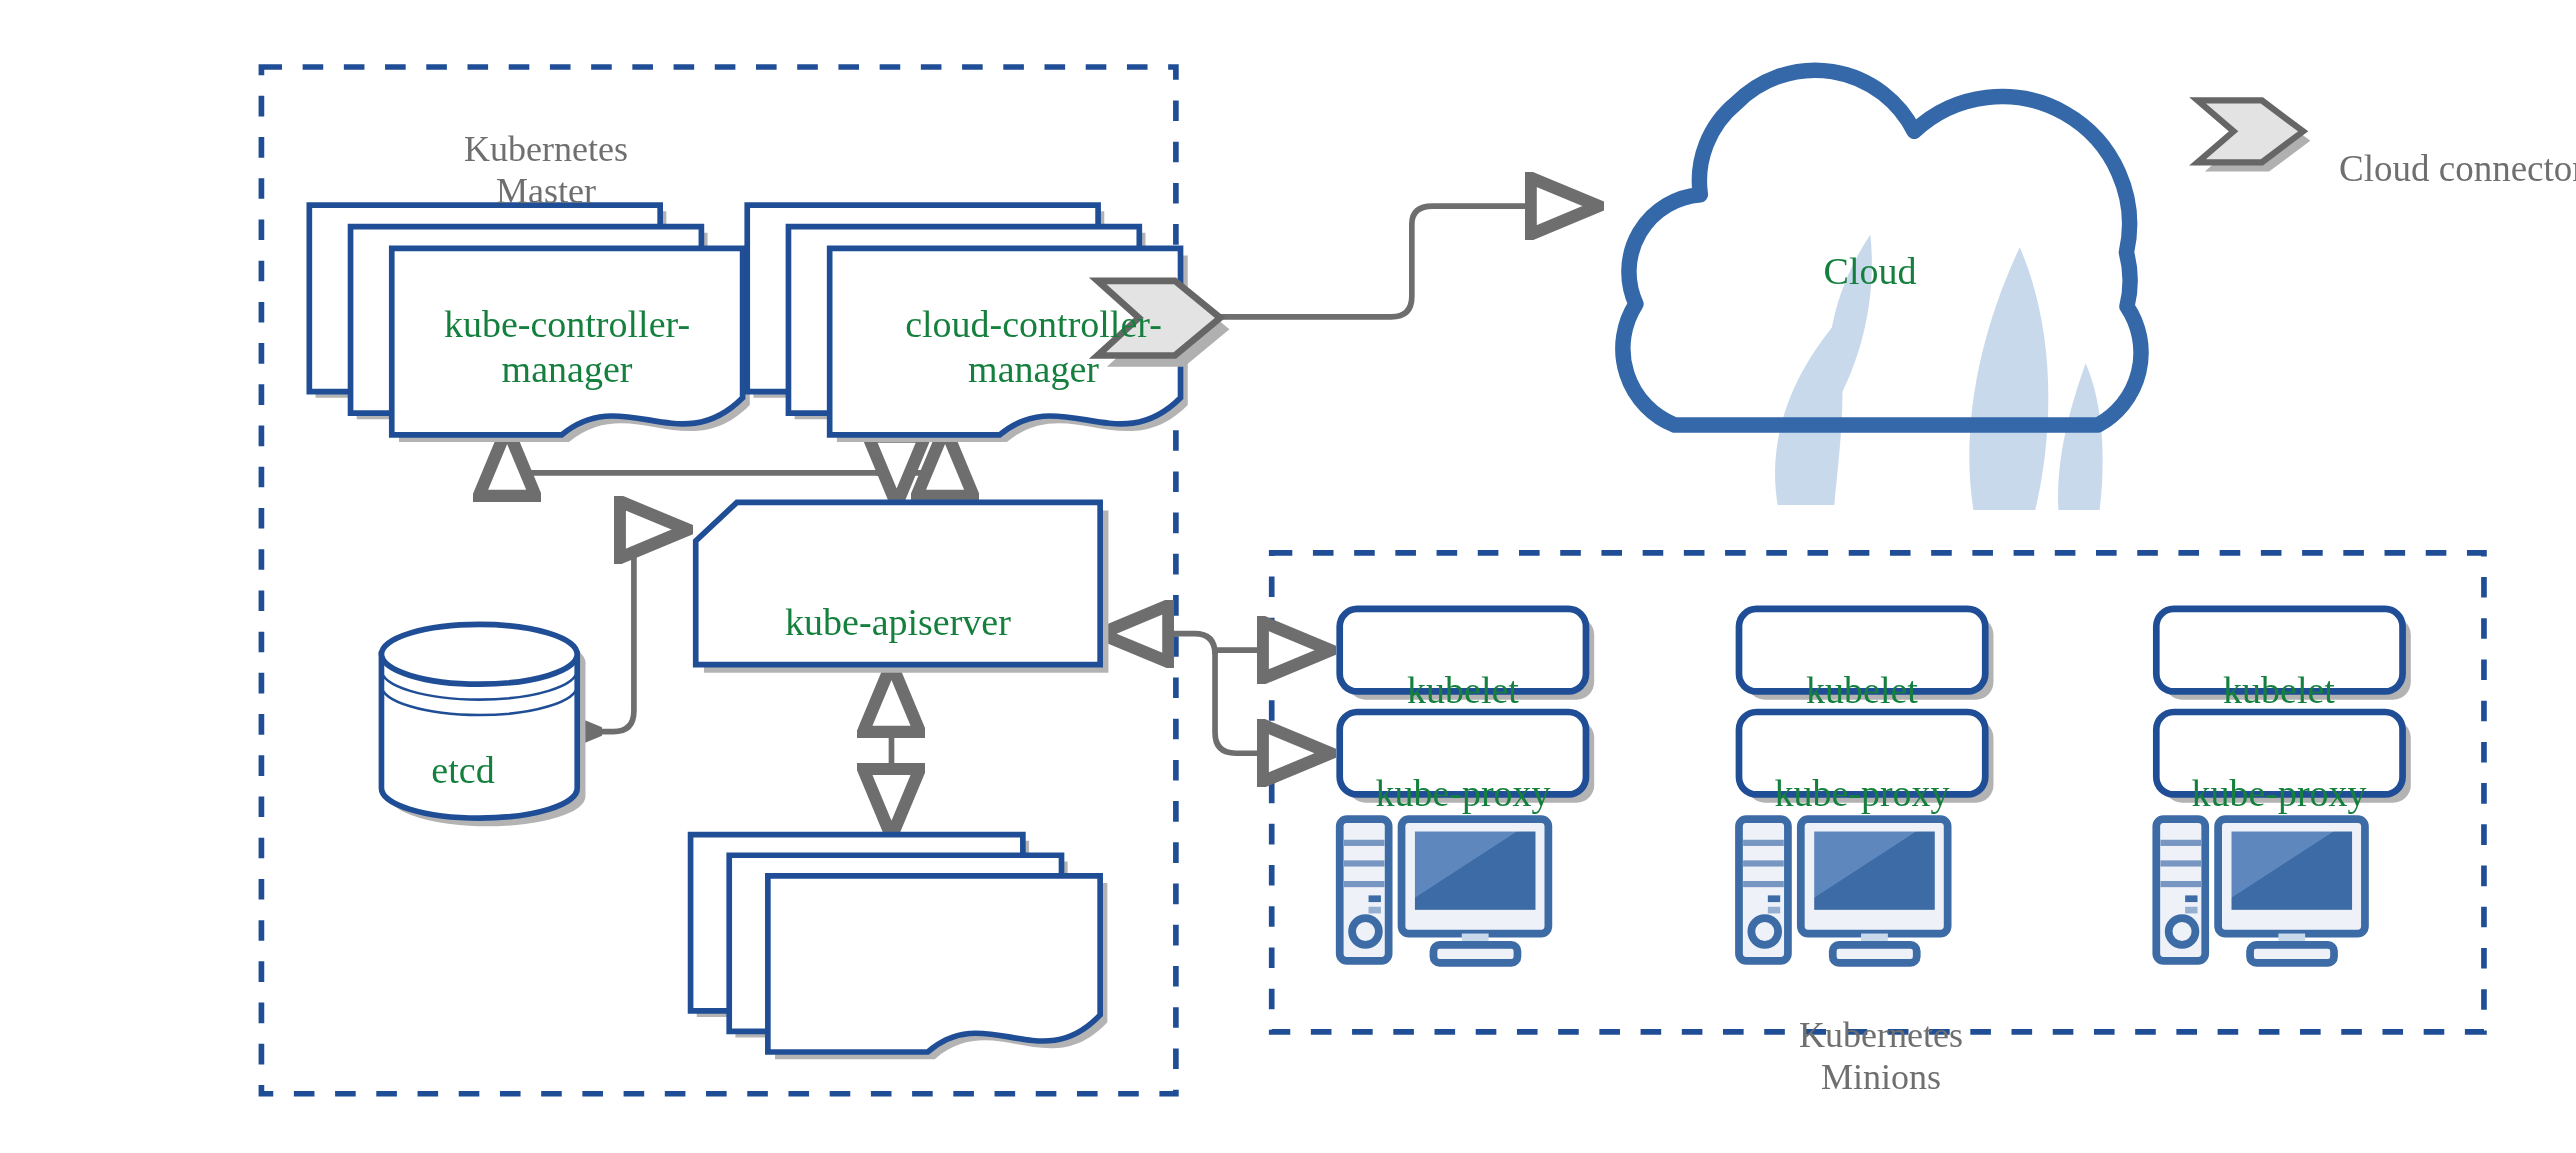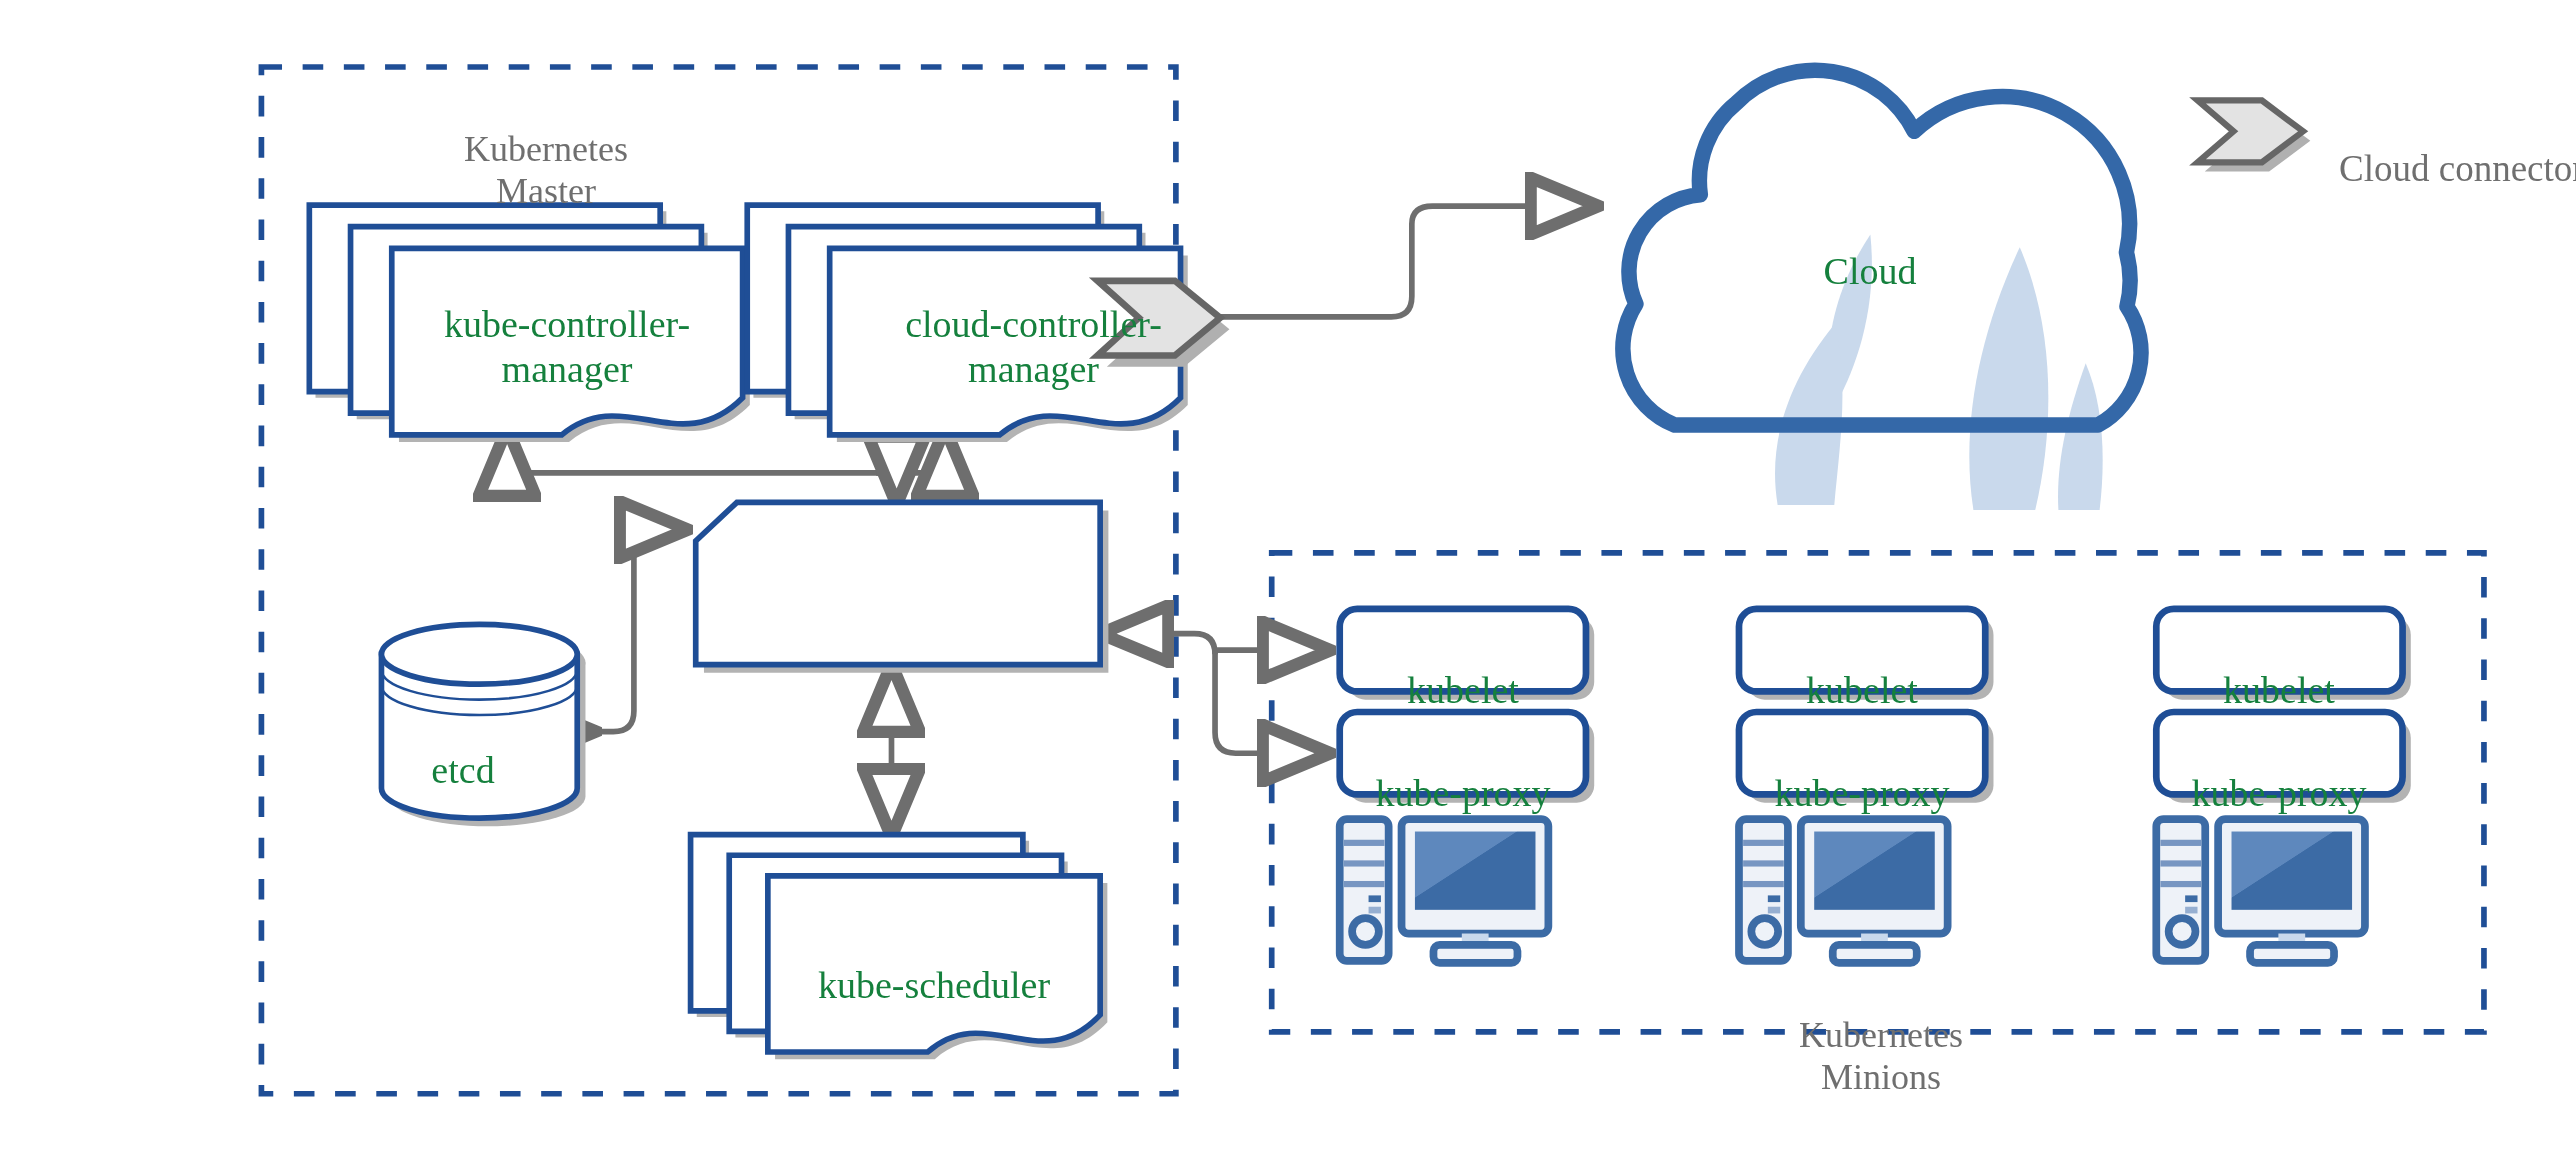--- a/index.html
+++ b/index.html
@@ -215,24 +215,24 @@
 
   <div class="lbl lbl-gray" style="left:381px; top:90px; width:330px;">Kubernetes
 Master</div>
 
   <div class="lbl lbl-blue" style="left:397px; top:264px; width:340px;">kube-controller-
 manager</div>
 
   <div class="lbl lbl-blue" style="left:856px; top:264px; width:355px;">cloud-controller-
 manager</div>
 
+  <div class="lbl lbl-blue" style="left:696px; top:562px; width:404px;">kube-apiserver</div>
 
   <div class="lbl lbl-blue" style="left:365px; top:710px; width:196px;">etcd</div>
 
-  <div class="lbl lbl-blue" style="left:768px; top:925px; width:332px;">kube-scheduler</div>
 
   <div class="lbl lbl-blue" style="left:1741px; top:211px; width:258px;">Cloud</div>
 
   <div class="lbl lbl-blue" style="left:1340px; top:630px; width:246px;">kubelet</div>
   <div class="lbl lbl-blue" style="left:1340px; top:733px; width:246px;">kube-proxy</div>
 
   <div class="lbl lbl-blue" style="left:1739px; top:630px; width:246px;">kubelet</div>
   <div class="lbl lbl-blue" style="left:1739px; top:733px; width:246px;">kube-proxy</div>
 
   <div class="lbl lbl-blue" style="left:2156px; top:630px; width:246px;">kubelet</div>

